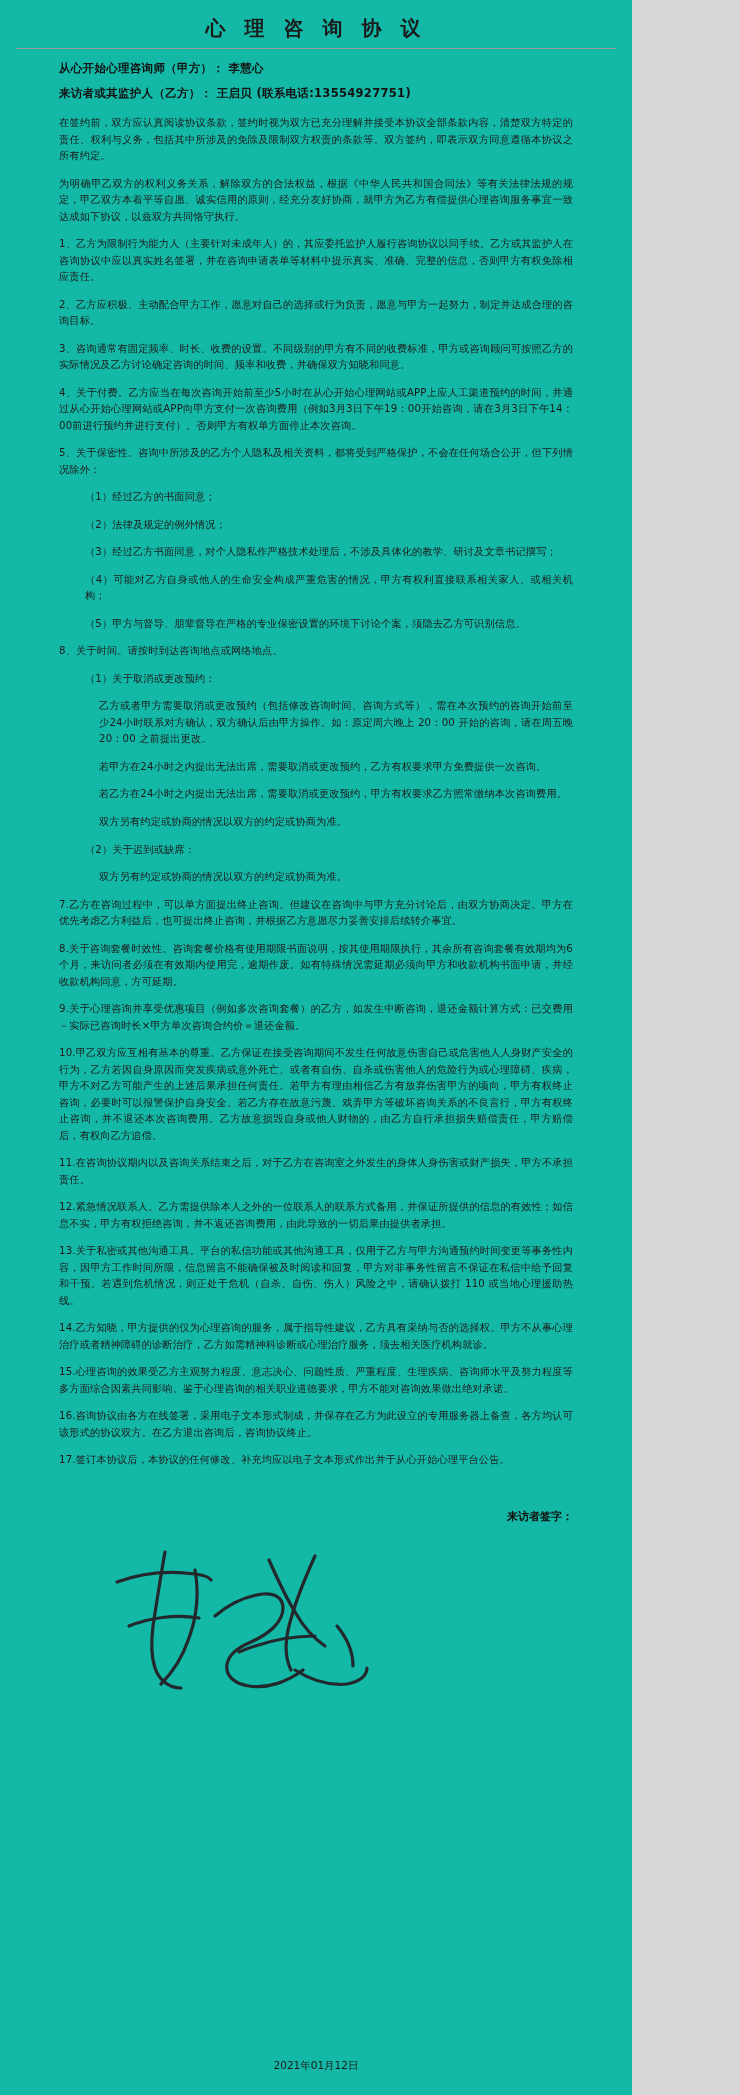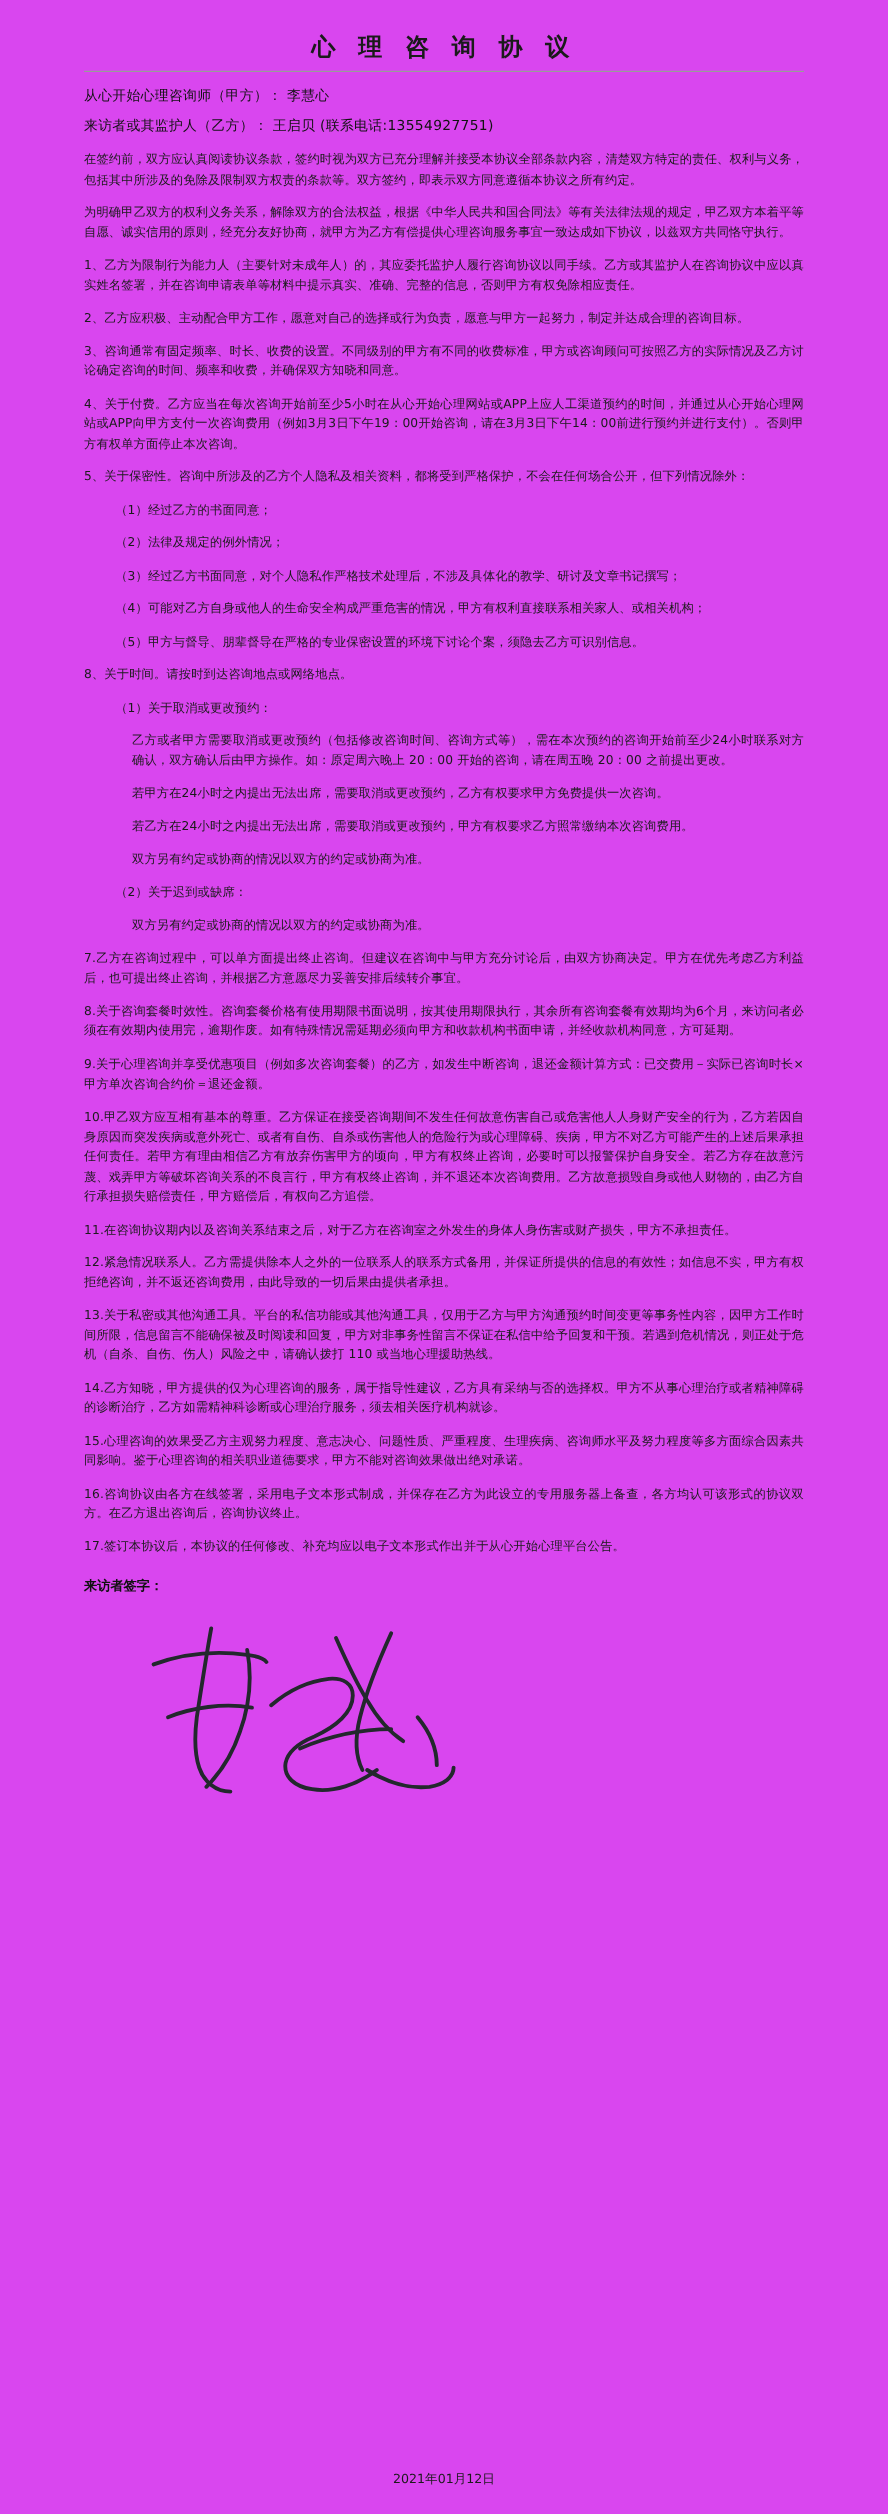--- a/index.html
+++ b/index.html
@@ -4,26 +4,26 @@
 <style>
   html, body {
     margin: 0;
     padding: 0;
     background: #d8d8d8;
   }
   body {
     font-family: "DejaVu Sans", "Liberation Sans", sans-serif;
   }
   .page {
-    width: 740px;
+    width: 632px;
     min-height: 2095px;
-    background: #d946ef;
+    background: #14b8a6;
     position: relative;
     box-sizing: border-box;
-    padding: 12px;
+    padding: 1px;
     overflow: hidden;
   }
   .doc-title {
     text-align: center;
     font-size: 20px;
     font-weight: bold;
     letter-spacing: 6px;
     color: #1a1a1a;
     padding-top: 14px;
     padding-bottom: 6px;
@@ -33,21 +33,21 @@
     width: 600px;
     height: 1px;
     background: #9a9a9a;
     margin: 0 auto 12px auto;
   }
   .body-wrap {
     padding: 0 58px 0 58px;
   }
   .party-line {
     font-size: 11.5px;
-    font-weight: normal;
+    font-weight: bold;
     color: #111;
     margin: 0 0 10px 0;
     letter-spacing: 0.3px;
   }
   .party-line.second {
     margin-bottom: 14px;
   }
   p.para {
     font-size: 10.2px;
     line-height: 1.62;
@@ -62,22 +62,23 @@
   p.para.ind1 {
     padding-left: 26px;
   }
   p.para.ind2 {
     padding-left: 40px;
   }
   .sig-label {
     font-size: 11px;
     font-weight: bold;
     color: #111;
-    margin-top: 16px;
+    margin-top: 40px;
     margin-bottom: 0;
+    text-align: right;
   }
   .sig-area {
     height: 210px;
     position: relative;
   }
   .sig-svg {
     position: absolute;
     left: 40px;
     top: 6px;
   }

